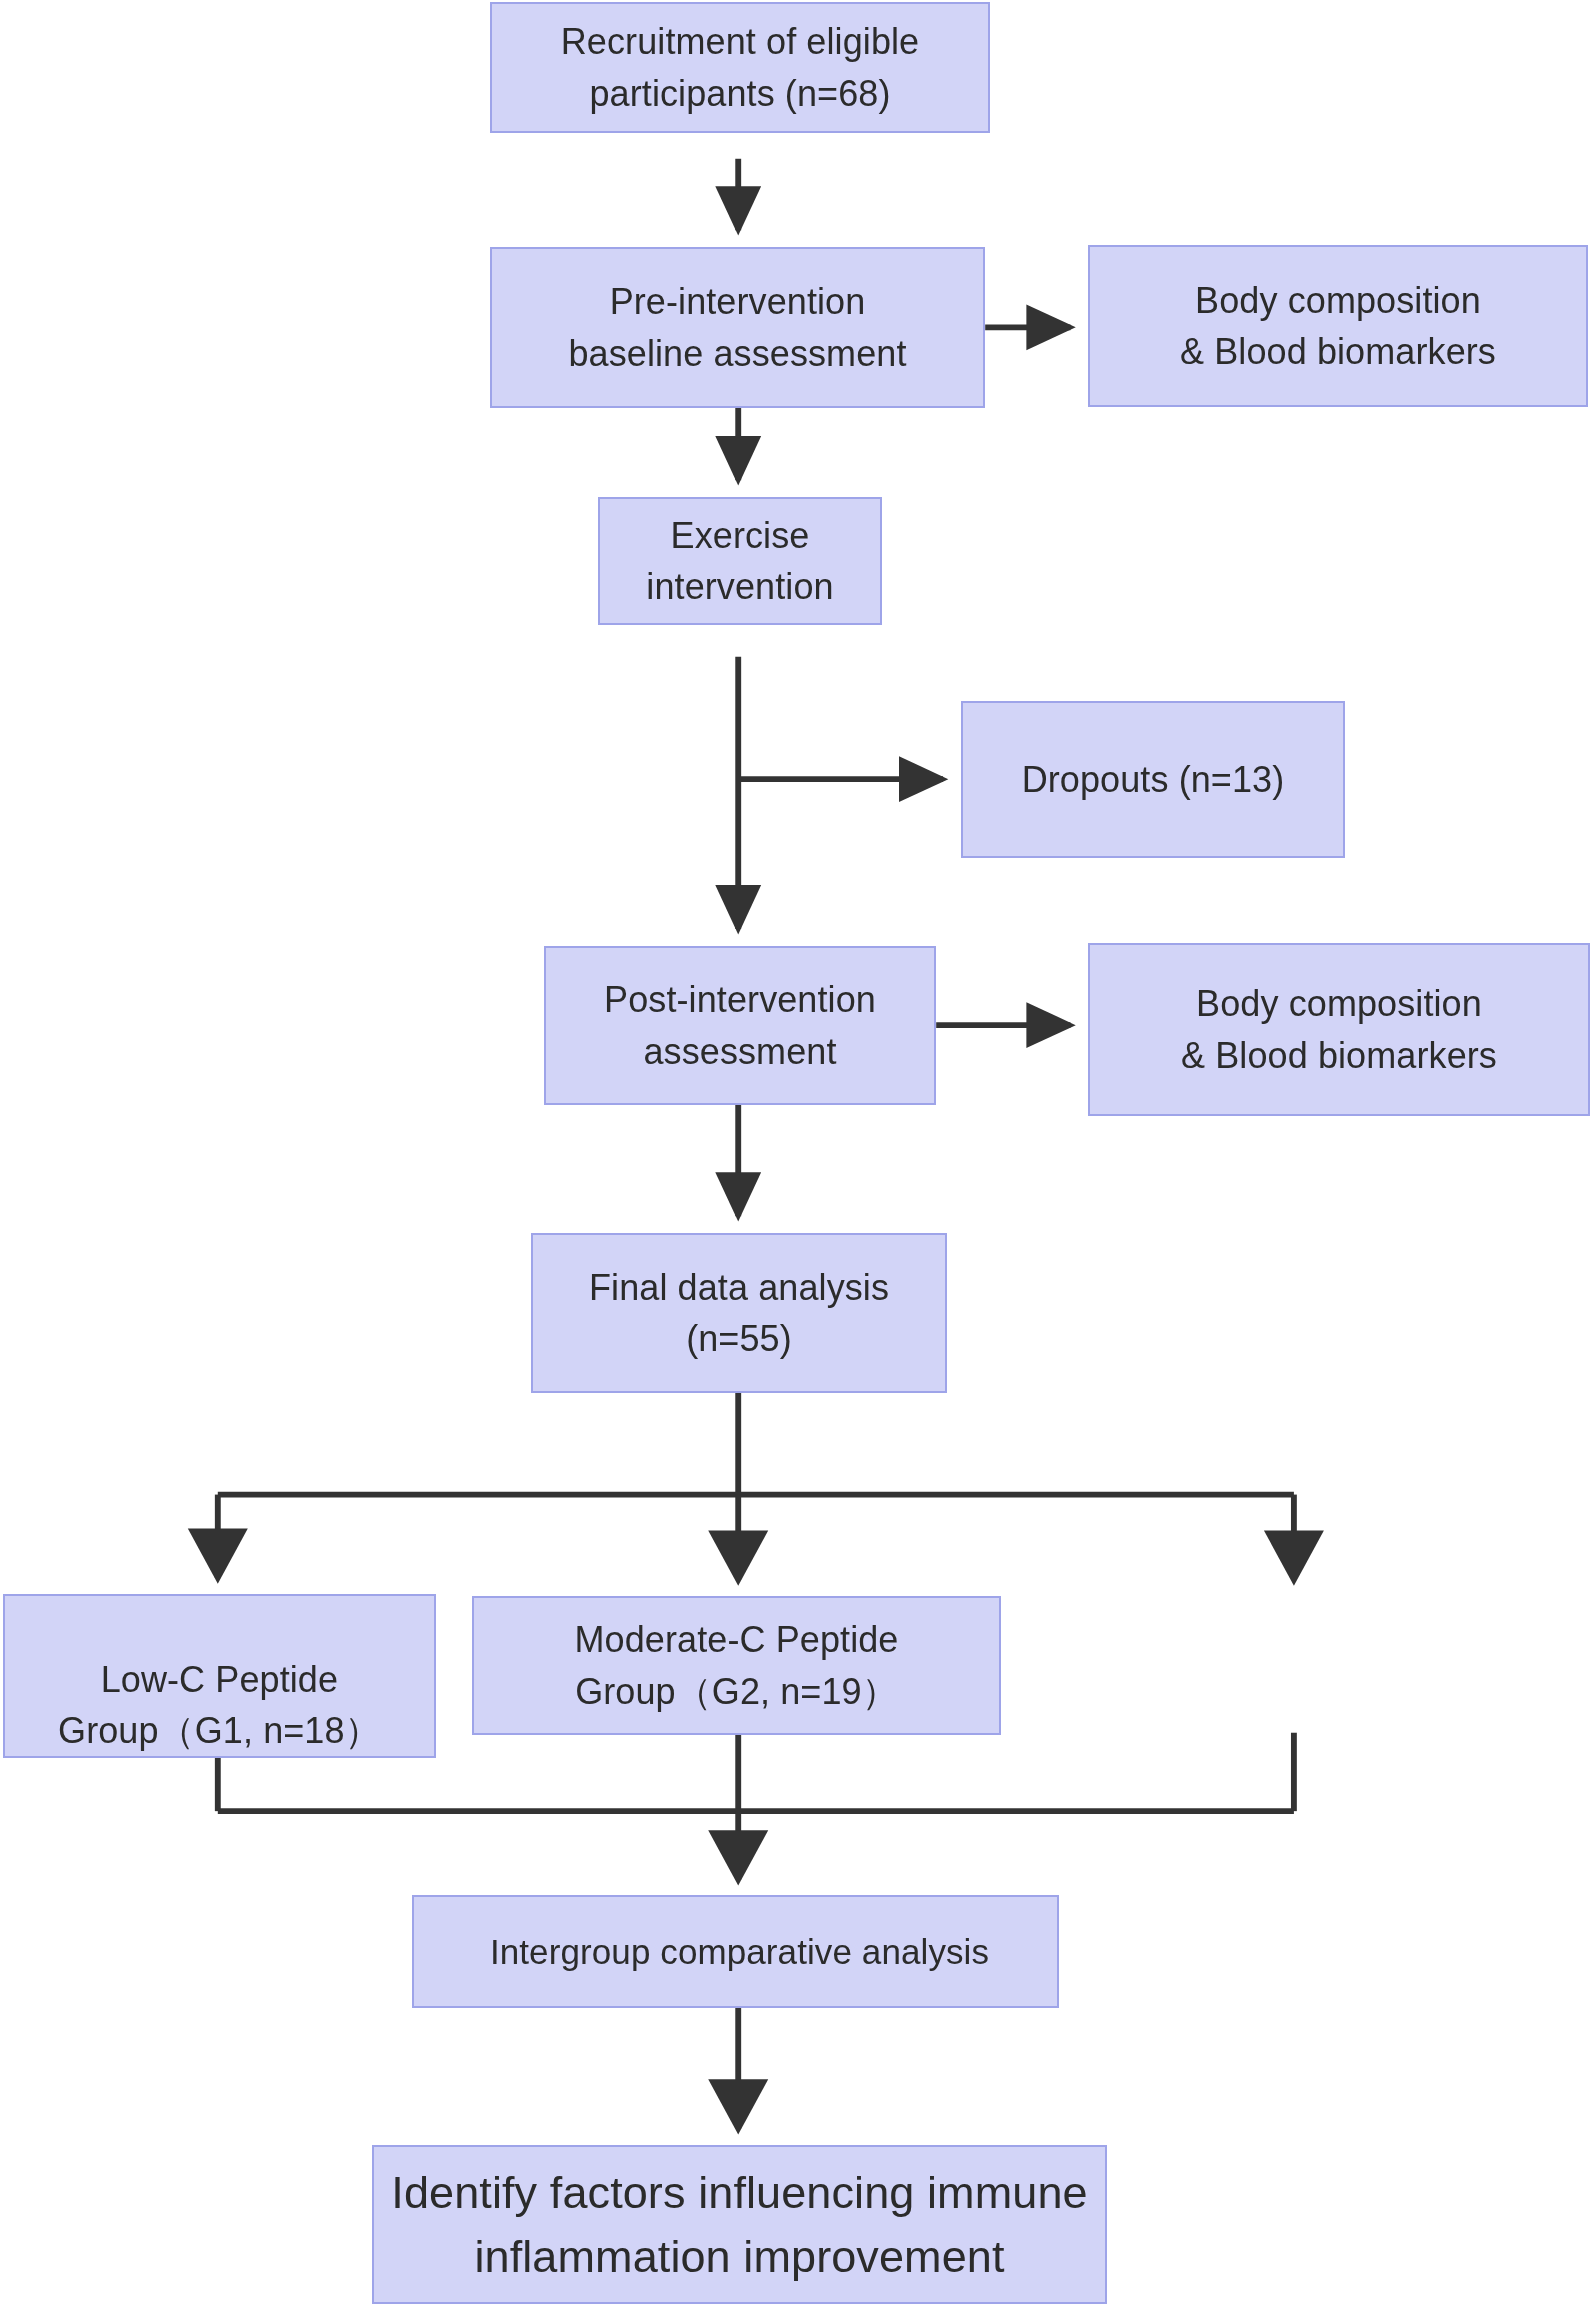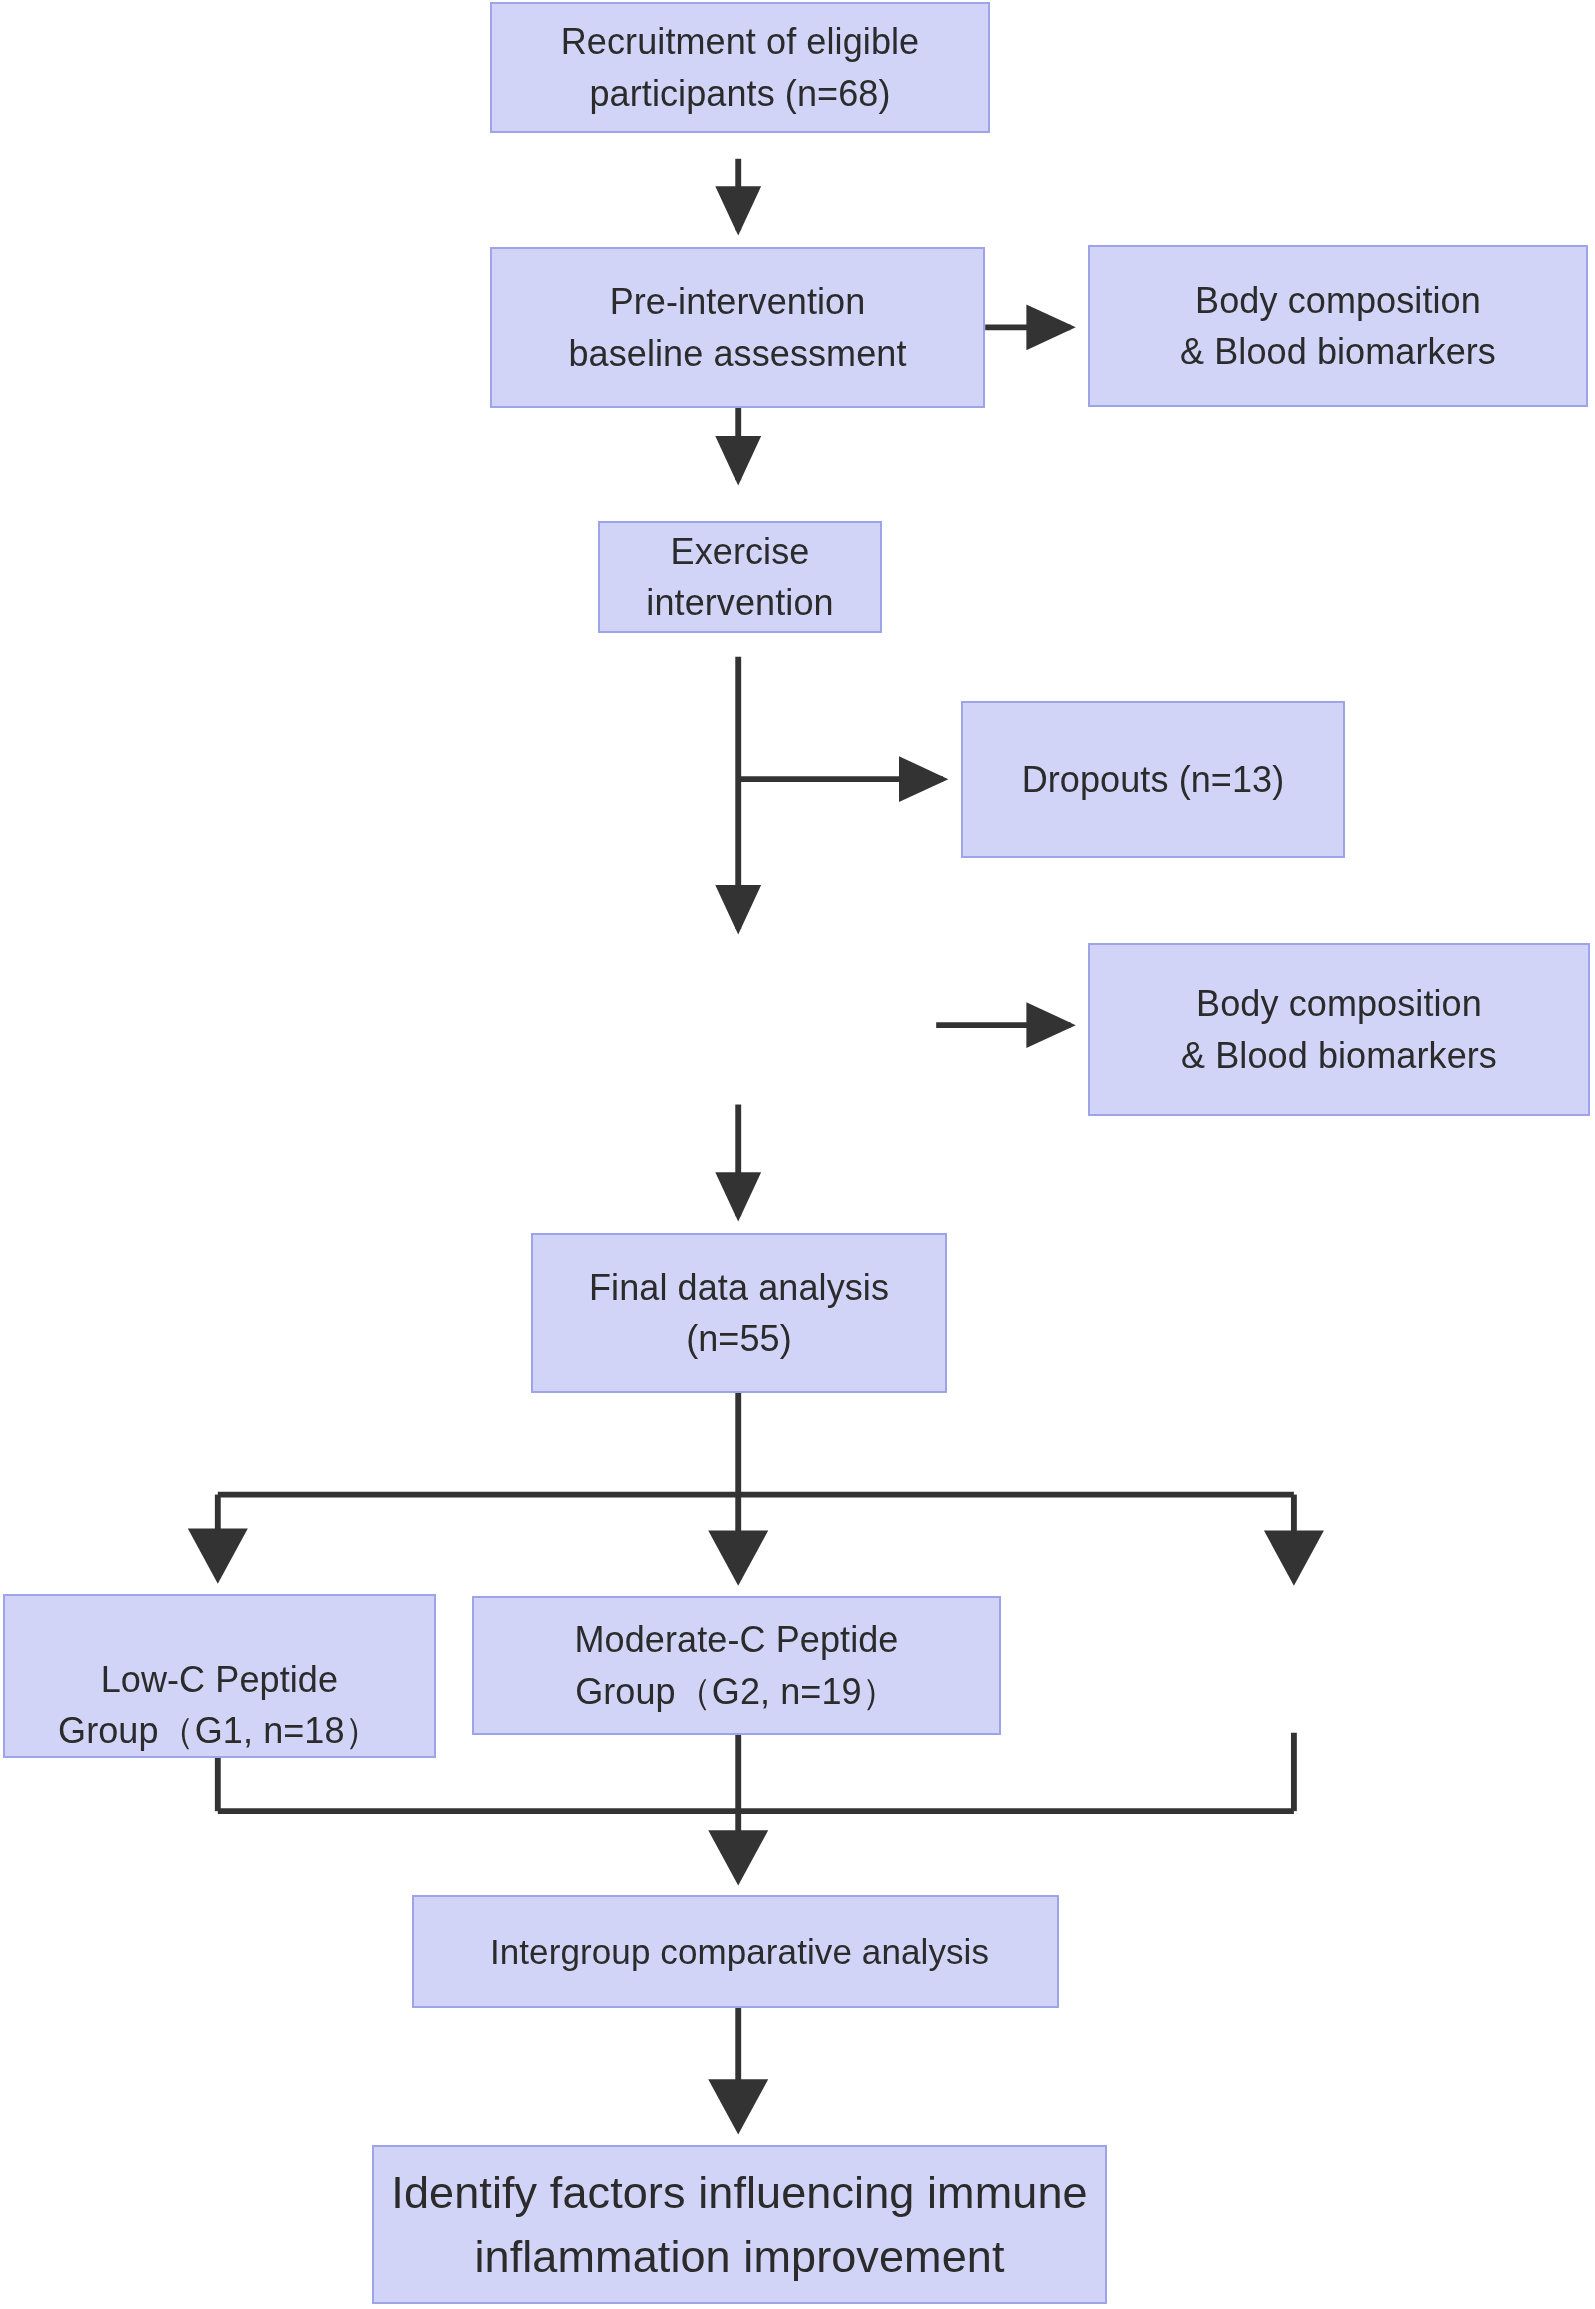--- a/index.html
+++ b/index.html
@@ -39,21 +39,21 @@
     letter-spacing: 0.1px;
   }
   .node-text {
     display: block;
     width: 100%;
     white-space: pre-line;
   }
   .n-recruit     { left: 490px;  top: 2px;    width: 500px; height: 131px; }
   .n-pre         { left: 490px;  top: 247px;  width: 495px; height: 161px; }
   .n-bio1        { left: 1088px; top: 245px;  width: 500px; height: 162px; }
-  .n-exercise    { left: 598px;  top: 521px;  width: 284px; height: 112px; }
+  .n-exercise    { left: 598px;  top: 497px;  width: 284px; height: 128px; }
   .n-dropouts    { left: 961px;  top: 701px;  width: 384px; height: 157px; }
   .n-post        { left: 544px;  top: 946px;  width: 392px; height: 159px; }
   .n-bio2        { left: 1088px; top: 943px;  width: 502px; height: 173px; }
   .n-final       { left: 531px;  top: 1233px; width: 416px; height: 160px; }
   .n-g1          { left: 2.9px;    top: 1594px; width: 433px; height: 164px; align-items: flex-end; }
   .n-g2          { left: 472px;  top: 1596px; width: 529px; height: 139px; }
   .n-g3          { left: 1044px; top: 1596px; width: 447px; height: 137px; }
   .n-intergroup  { left: 412px;  top: 1895px; width: 647px; height: 113px; font-size: 35px; padding-left: 8px; }
   .n-identify    { left: 372px;  top: 2145px; width: 735px; height: 159px; font-size: 45px; }
 </style>
@@ -121,20 +121,24 @@
 
   <div class="node n-exercise">
     <span class="node-text">Exercise
 intervention</span>
   </div>
 
   <div class="node n-dropouts">
     <span class="node-text">Dropouts (n=13)</span>
   </div>
 
+  <div class="node n-post">
+    <span class="node-text">Post-intervention
+assessment</span>
+  </div>
 
   <div class="node n-bio2">
     <span class="node-text">Body composition
 &amp; Blood biomarkers</span>
   </div>
 
   <div class="node n-final">
     <span class="node-text">Final data analysis
 (n=55)</span>
   </div>

